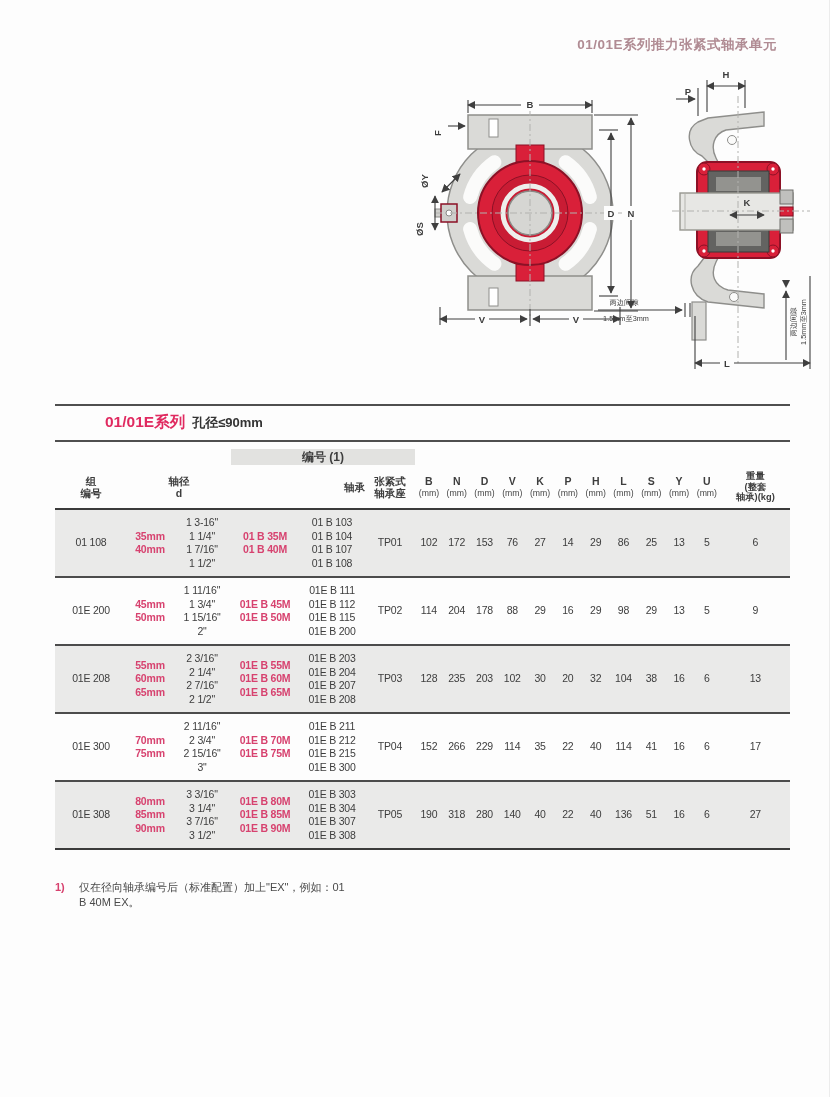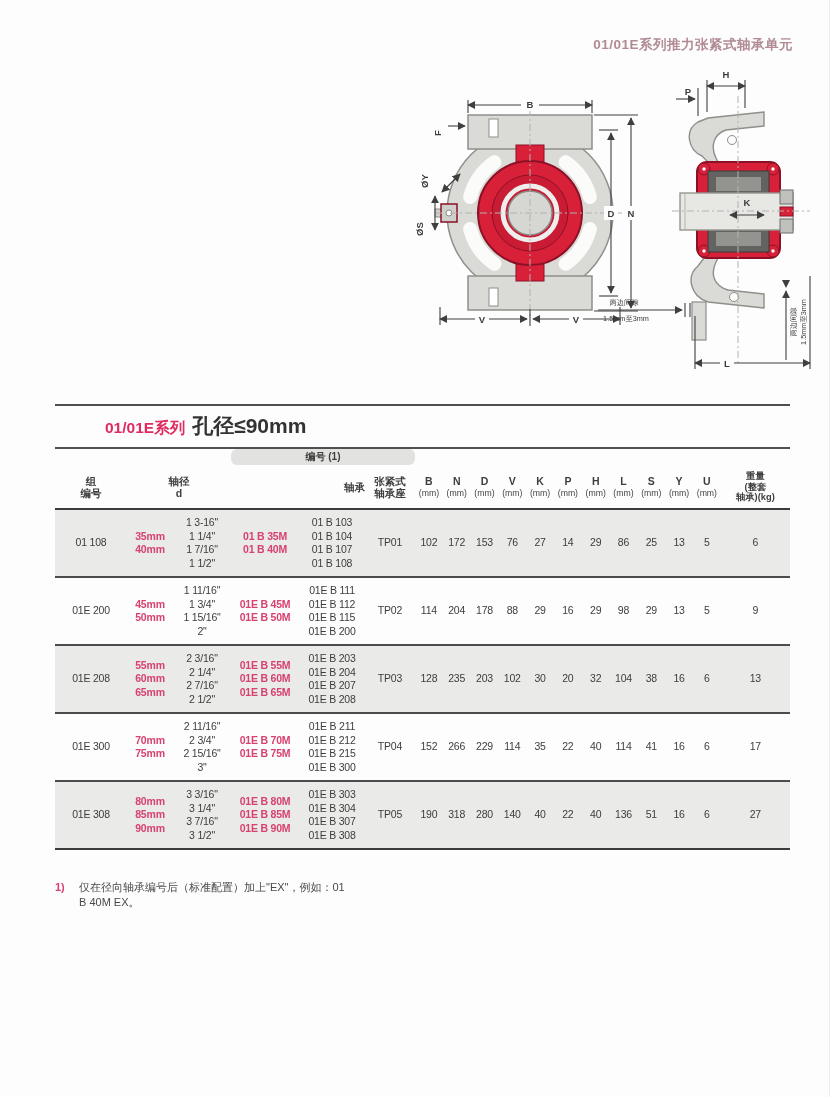--- a/index.html
+++ b/index.html
@@ -8,46 +8,46 @@
     --shade:#eaeae9; --band:#e2e2e0;
   }
   *{margin:0;padding:0;box-sizing:border-box;}
   html,body{background:#fff;}
   .page{
     position:relative;width:830px;height:1097px;background:#fdfdfd;
     font-family:"Liberation Sans",sans-serif;color:var(--dark);
     overflow:hidden;border-right:1px solid #ececec;
   }
   .running-head{
-    position:absolute;top:36px;right:36px;font-size:13.5px;letter-spacing:.5px;
+    position:absolute;top:36px;right:52px;font-size:13.5px;letter-spacing:.5px;
     color:#b08b93;font-weight:600;
   }
   
   .front-view{position:absolute;left:415px;top:95px;width:235px;height:235px;}
   .side-view{position:absolute;left:596px;top:66px;width:220px;height:315px;}
   svg .dl{stroke:#3f3f3f;stroke-width:1.1;fill:none;}
   svg .cl{stroke:#b2b2af;stroke-width:1;stroke-dasharray:7 3 2 3;fill:none;}
   svg .dt{font-family:"Liberation Sans",sans-serif;font-size:9.5px;font-weight:700;fill:#3c3c3c;}
   svg .nt{font-family:"Liberation Sans",sans-serif;font-size:7.3px;fill:#3c3c3c;}
   
   .section-bar{
     position:absolute;left:55px;top:404px;width:735px;
     border-top:2px solid #4f4f4f;border-bottom:2px solid #4f4f4f;
     padding:6px 0 7px 2px;
   }
   .section-bar .series{color:var(--accent);font-size:15.5px;font-weight:700;margin-left:48px;}
-  .section-bar .sub{color:#333;font-size:21px;font-weight:700;margin-left:7px;}
+  .section-bar .sub{color:#333;font-size:13px;font-weight:700;margin-left:7px;}
   
   .spec-table{position:absolute;left:55px;top:448px;width:735px;font-size:10.5px;}
   .grid{display:grid;grid-template-columns:72px 46px 58px 68px 66px 50px repeat(11,27.8px) 1fr;align-items:center;}
   .thead{border-bottom:2.5px solid #3b3b3b;}
   .bandrow{height:18px;}
   .band{
     grid-column:4/7;background:var(--band);height:16px;line-height:16px;
-    text-align:center;font-weight:700;font-size:10px;color:#3d3d3d;border-radius:6px;
+    text-align:center;font-weight:700;font-size:12px;color:#3d3d3d;
   }
   .hrow{min-height:42px;align-items:center;}
   .hc{text-align:center;font-weight:700;color:#3d3d3d;font-size:10.5px;line-height:12px;white-space:pre-line;}
   .hc .unit{font-weight:400;font-size:8.7px;color:#454545;}
   .hc-group{grid-column:1;}
   .hc-shaft{grid-column:2/4;}
   .hc-bearing{grid-column:4/6;text-align:right;}
   .hc-housing{grid-column:6/7;text-align:center;}
   .hc-weight{grid-column:18;font-size:9.3px;line-height:10.5px;}
   .trow{min-height:68px;border-bottom:2px solid var(--rule);padding:3px 0;}

